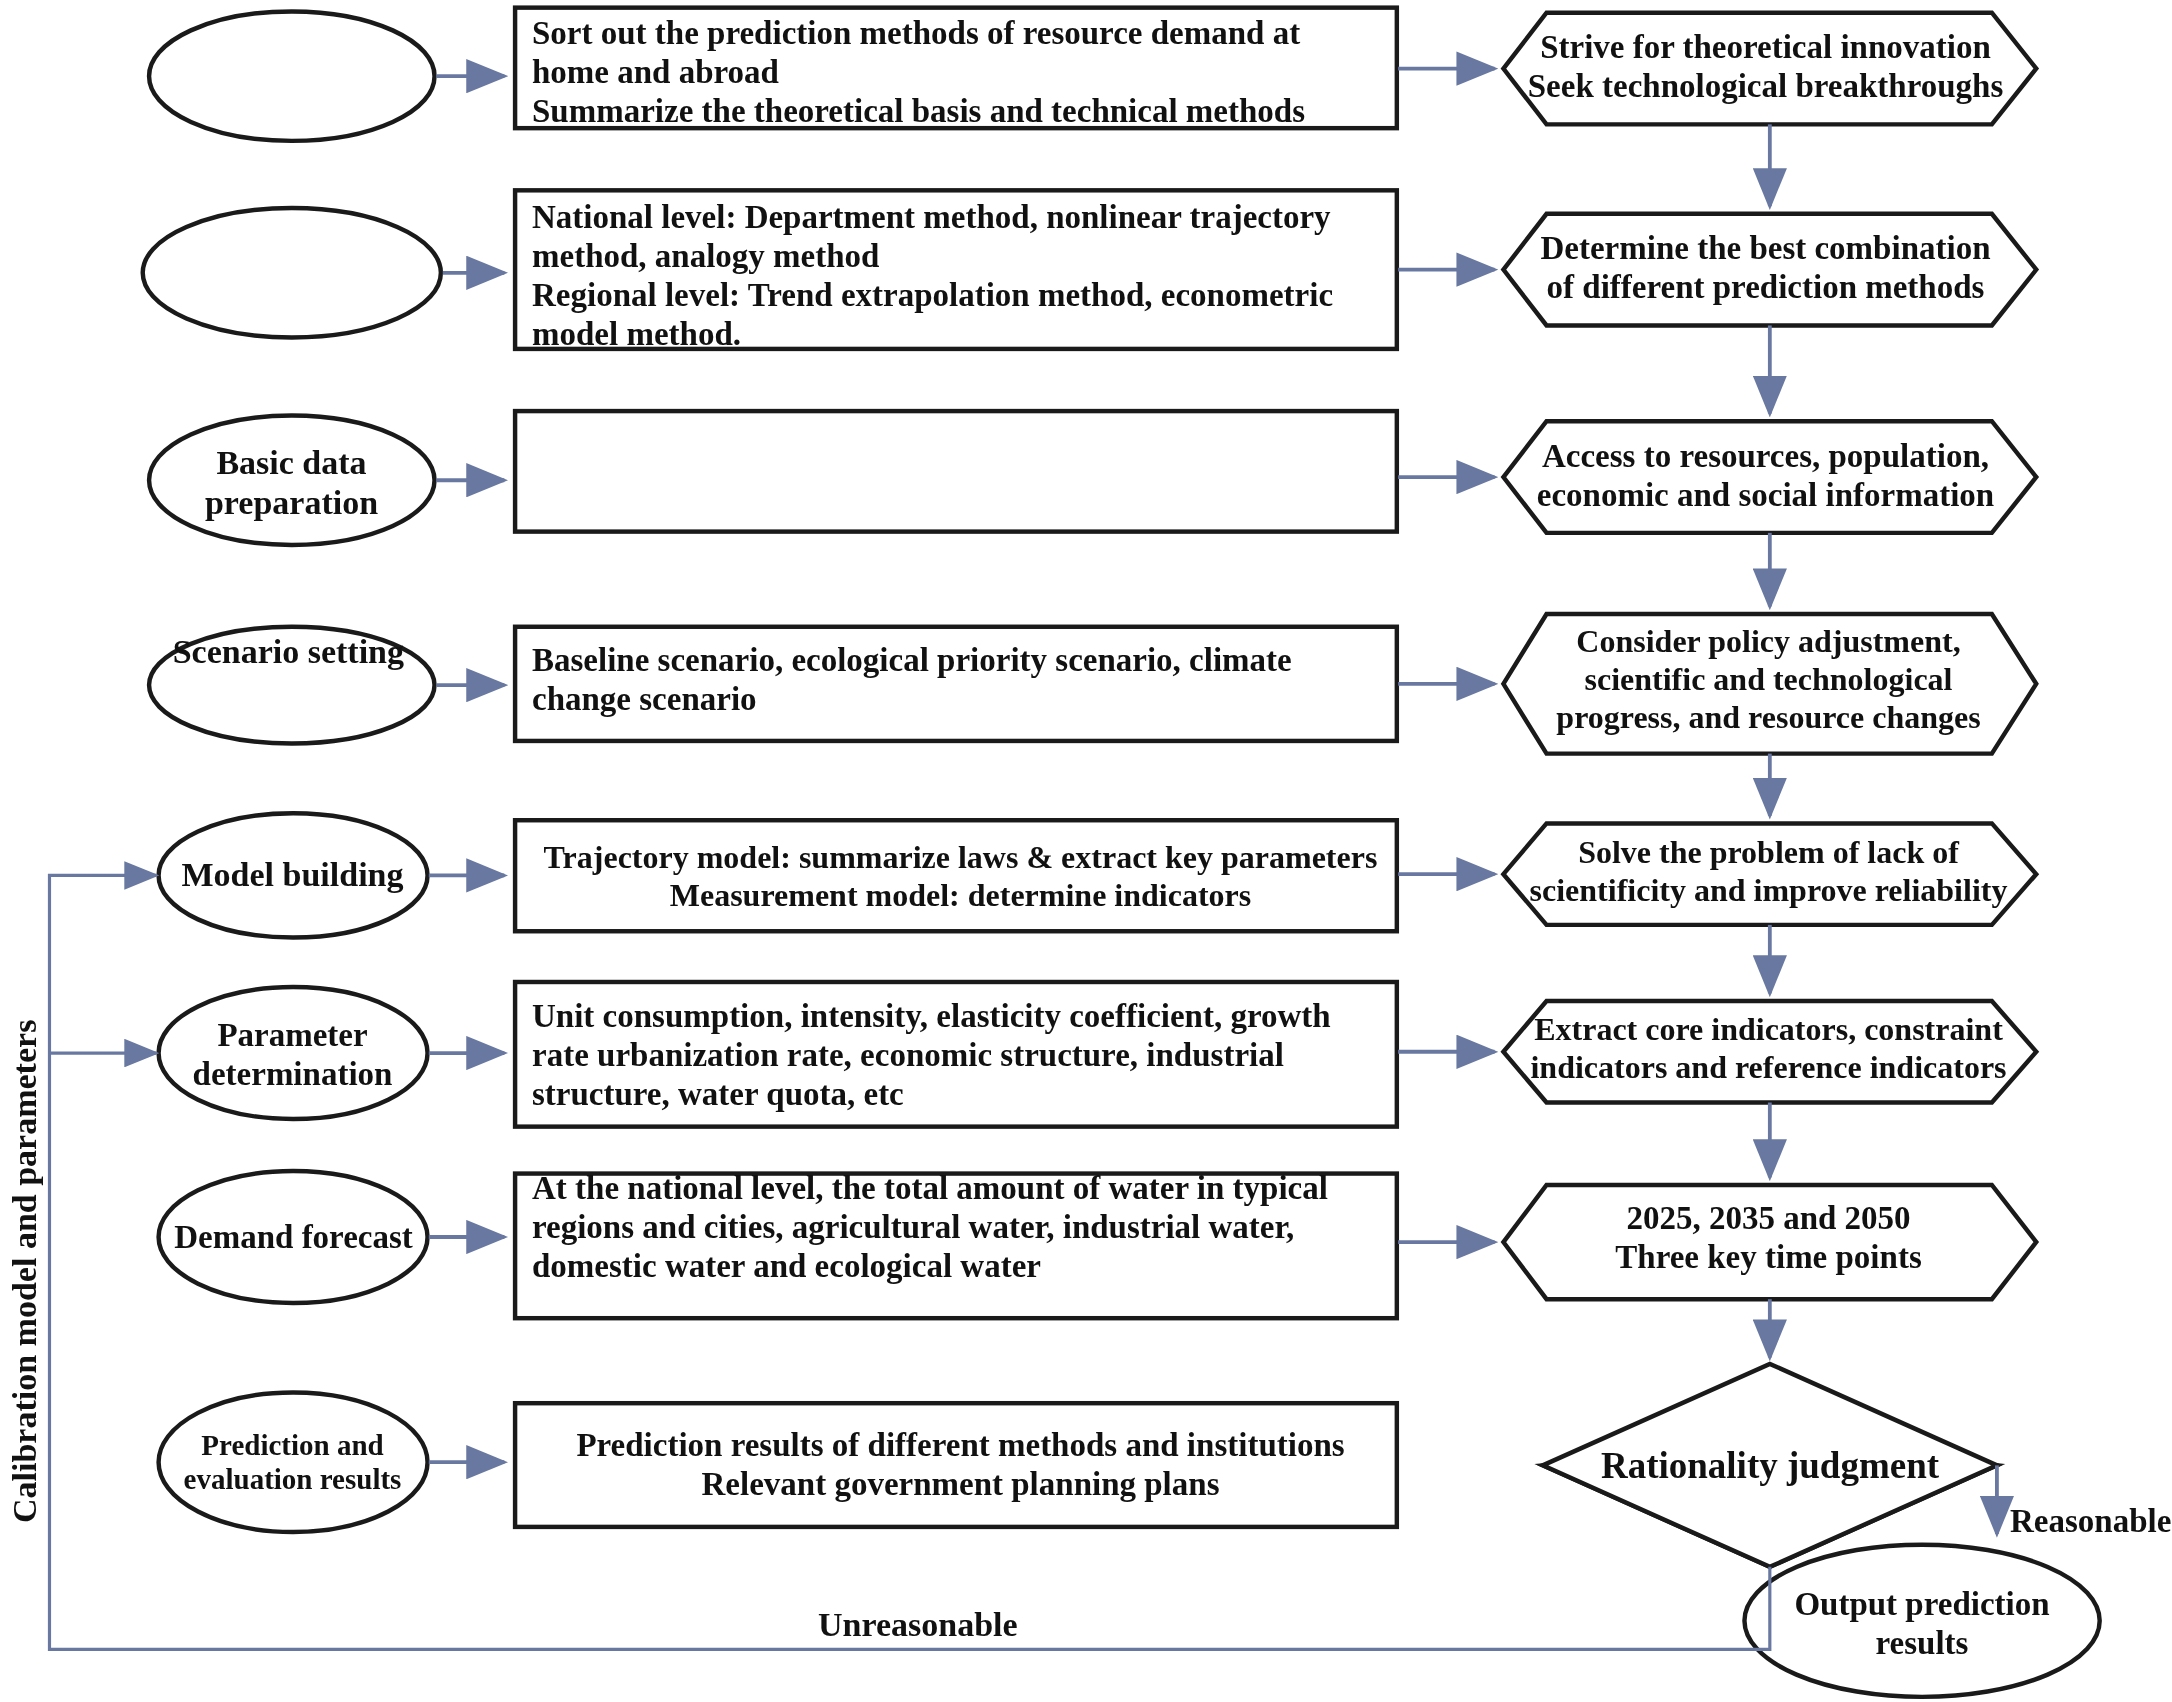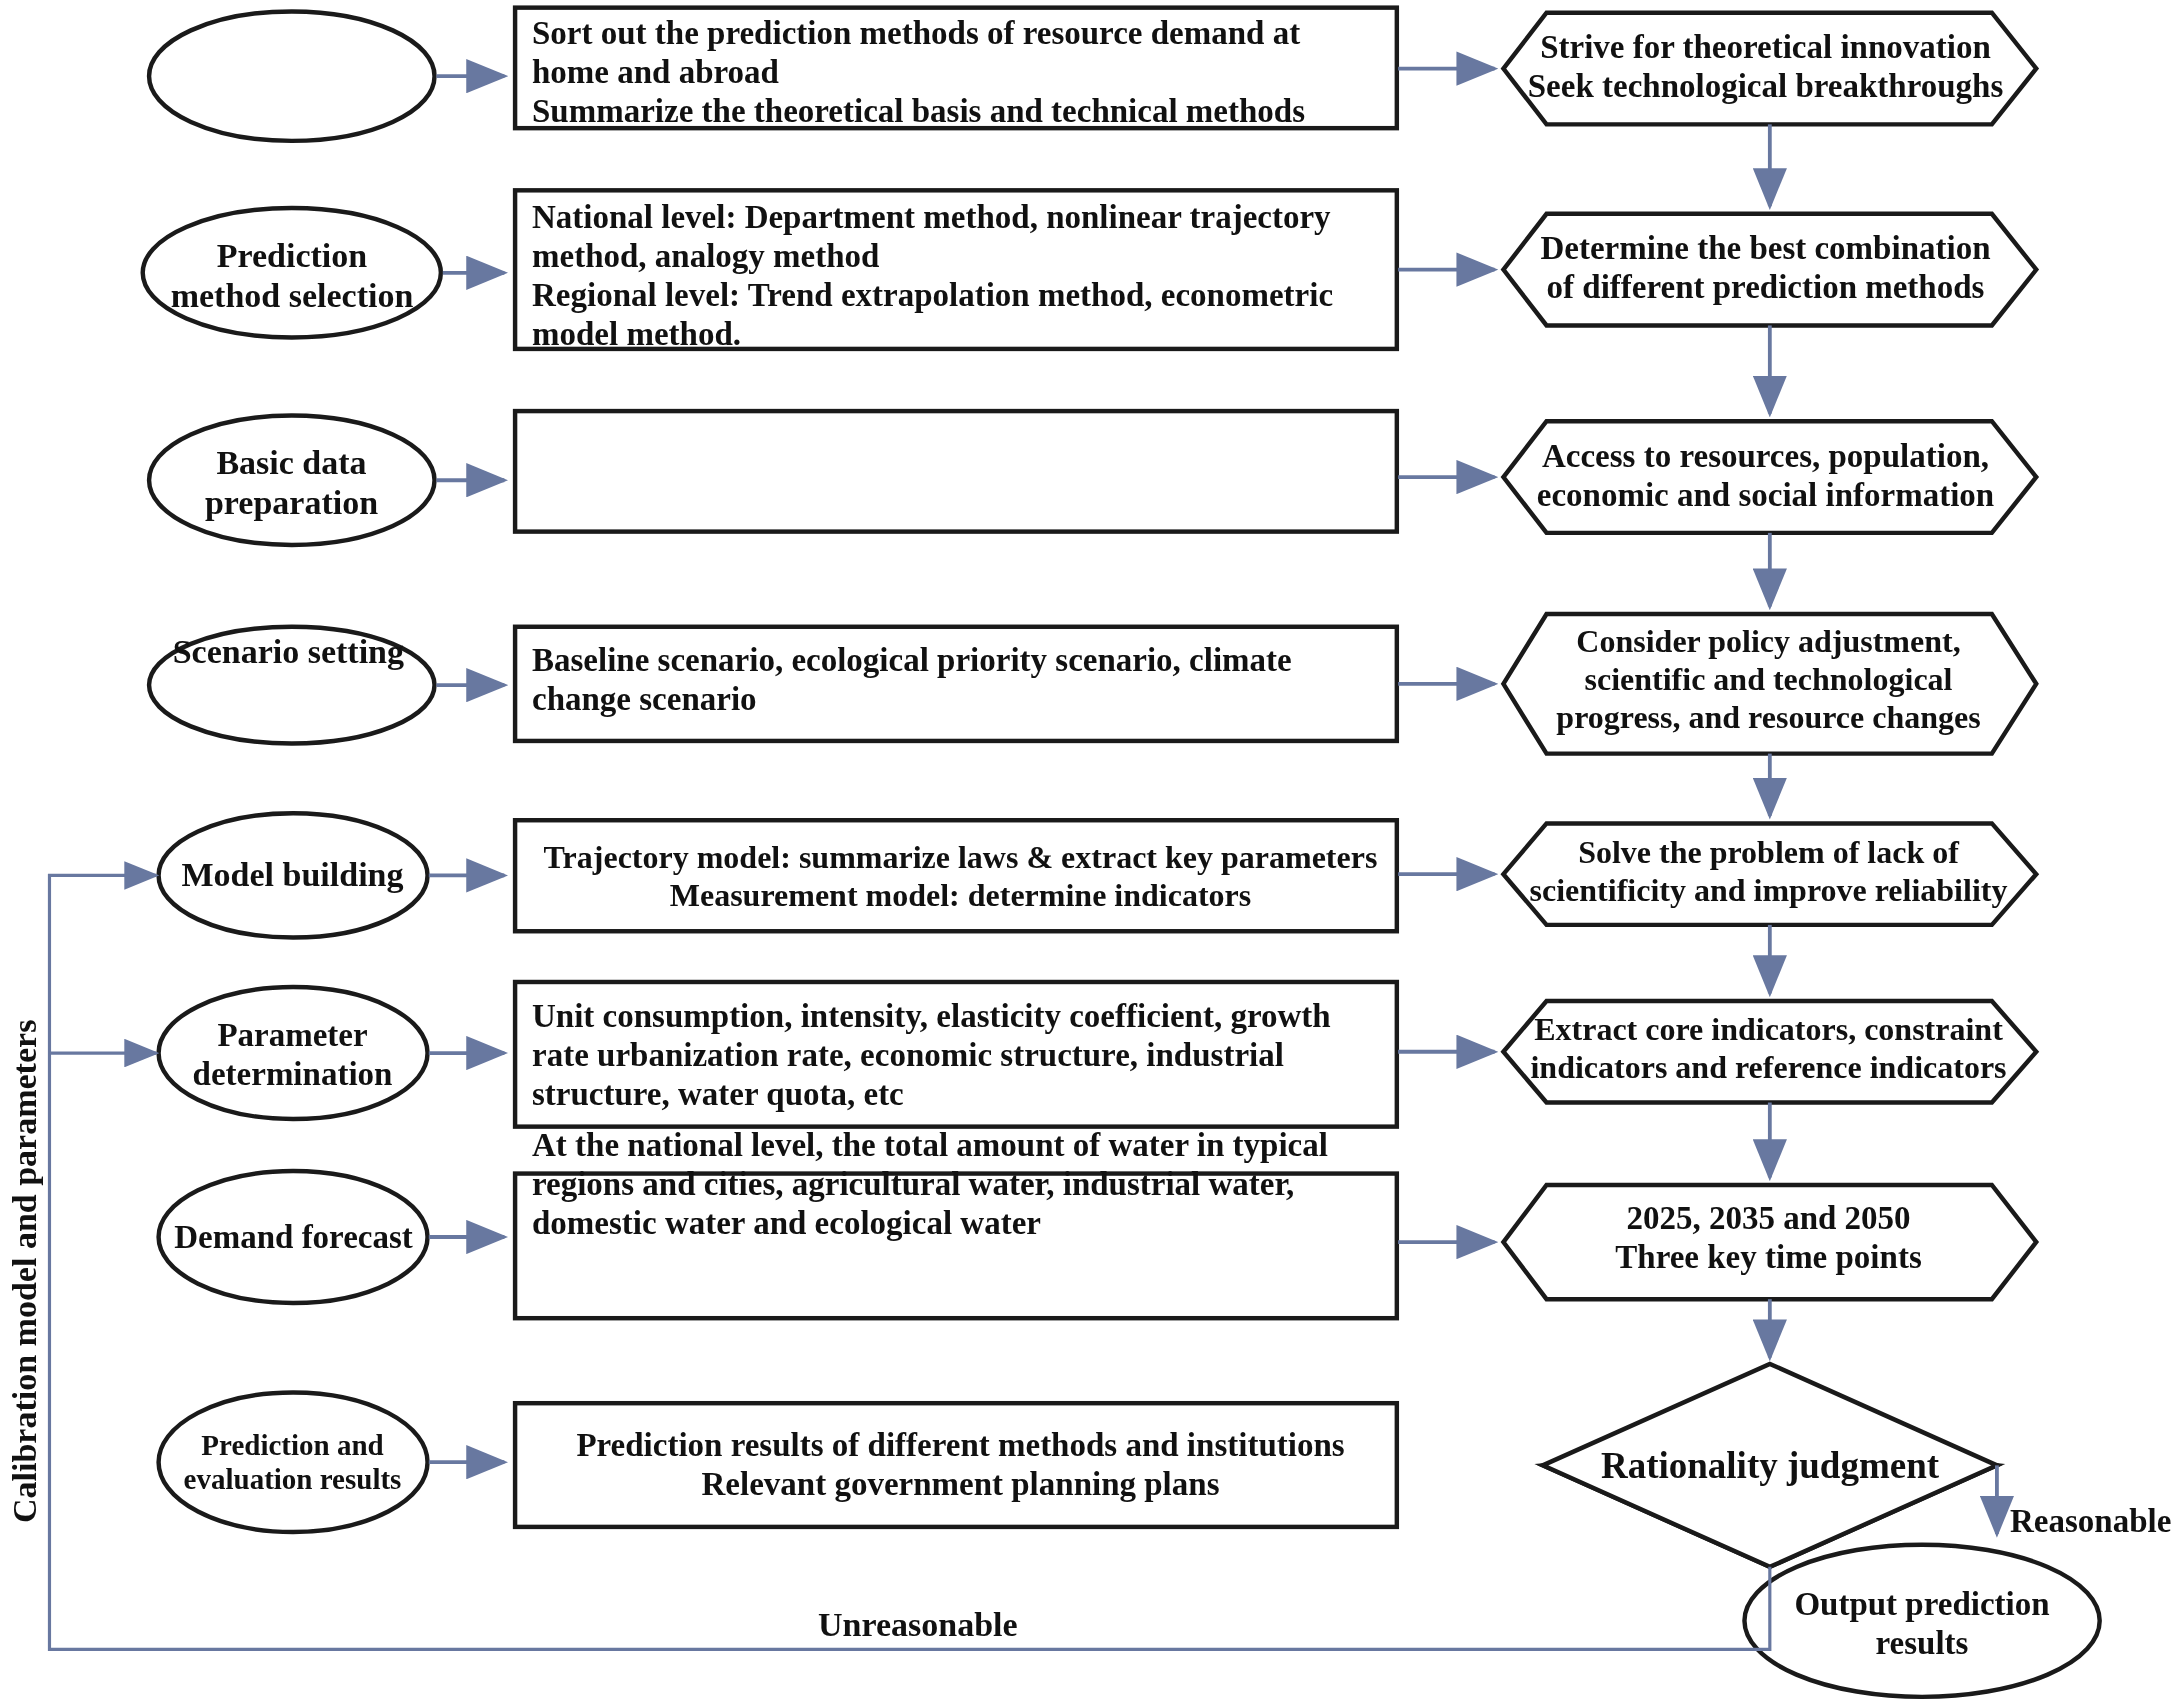--- a/index.html
+++ b/index.html
@@ -89,22 +89,20 @@
   <line class="conn" x1="2790" y1="1458" x2="2790" y2="1566" marker-end="url(#ah)"></line>
   <line class="conn" x1="2790" y1="1738" x2="2790" y2="1856" marker-end="url(#ah)"></line>
   <line class="conn" x1="2790" y1="2048" x2="2790" y2="2140" marker-end="url(#ah)"></line>
 
   <path class="conn" d="M3148,2310 L3148,2418" marker-end="url(#ah)"></path>
 
   <path class="conn-thin" d="M2790,2470 L2790,2600 L78,2600 L78,1380 L246,1380" marker-end="url(#ah)"></path>
   <path class="conn-thin" d="M78,1660 L246,1660" marker-end="url(#ah)"></path>
 </svg>
 
-<div class="lbl ell-lbl" style="left:146px;top:236px;width:292px;font-size:34px;">Prediction
-method selection</div>
 <div class="lbl ell-lbl" style="left:152px;top:443px;width:279px;font-size:34px;">Basic data
 preparation</div>
 <div class="lbl ell-lbl" style="left:152px;top:632px;width:252px;font-size:34px;text-align:right;">Scenario setting</div>
 <div class="lbl ell-lbl" style="left:162px;top:855px;width:261px;font-size:34px;">Model building</div>
 <div class="lbl ell-lbl" style="left:162px;top:1016px;width:261px;font-size:33px;">Parameter
 determination</div>
 <div class="lbl ell-lbl" style="left:159px;top:1218px;width:269px;font-size:33px;">Demand forecast</div>
 <div class="lbl ell-lbl" style="left:162px;top:1428px;width:261px;font-size:29px;">Prediction and
 evaluation results</div>
 
@@ -115,21 +113,21 @@
 method, analogy method
 Regional level: Trend extrapolation method, econometric
  model method.</div>
 <div class="lbl box-lbl" style="left:532px;top:641px;width:857px;font-size:33px;">Baseline scenario, ecological priority scenario, climate
 change scenario</div>
 <div class="lbl box-lbl-c" style="left:532px;top:839px;width:857px;font-size:32px;">Trajectory model: summarize laws &amp; extract key parameters
 Measurement model: determine indicators</div>
 <div class="lbl box-lbl" style="left:532px;top:997px;width:857px;font-size:33px;">Unit consumption, intensity, elasticity coefficient, growth
 rate urbanization rate, economic structure, industrial
 structure, water quota, etc</div>
-<div class="lbl box-lbl" style="left:532px;top:1126px;width:857px;font-size:33px;">At the national level, the total amount of water in typical
+<div class="lbl box-lbl" style="left:532px;top:1169px;width:857px;font-size:33px;">At the national level, the total amount of water in typical
 regions and cities, agricultural water, industrial water,
 domestic water and ecological water</div>
 <div class="lbl box-lbl-c" style="left:532px;top:1426px;width:857px;font-size:33px;">Prediction results of different methods and institutions
 Relevant government planning plans</div>
 
 <div class="lbl hex-lbl" style="left:1518px;top:28px;width:495px;font-size:33px;">Strive for theoretical innovation
 Seek technological breakthroughs</div>
 <div class="lbl hex-lbl" style="left:1518px;top:229px;width:495px;font-size:33px;">Determine the best combination
 of different prediction methods</div>
 <div class="lbl hex-lbl" style="left:1518px;top:437px;width:495px;font-size:33px;">Access to resources, population,

